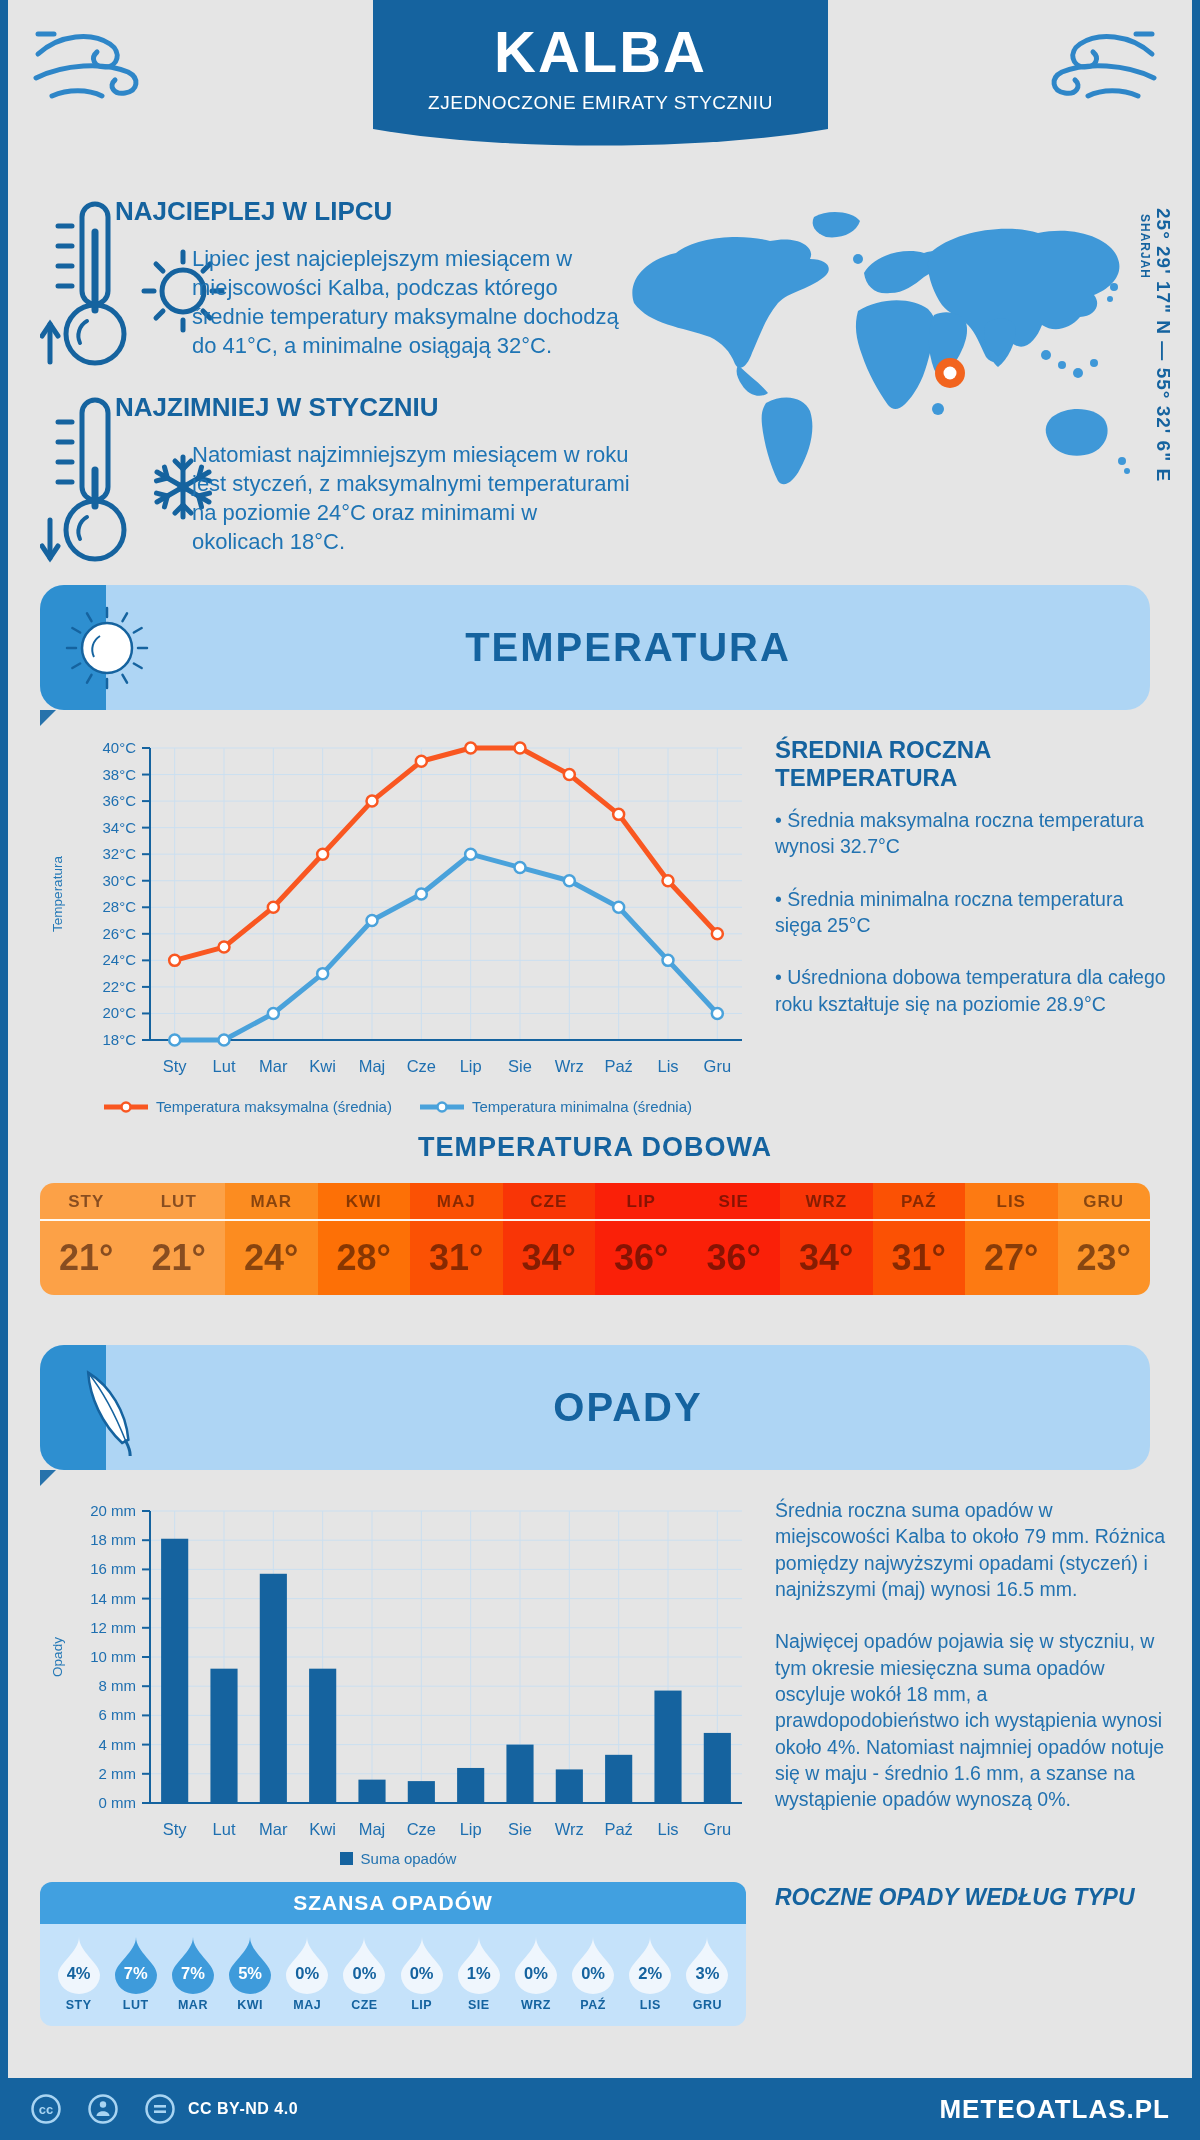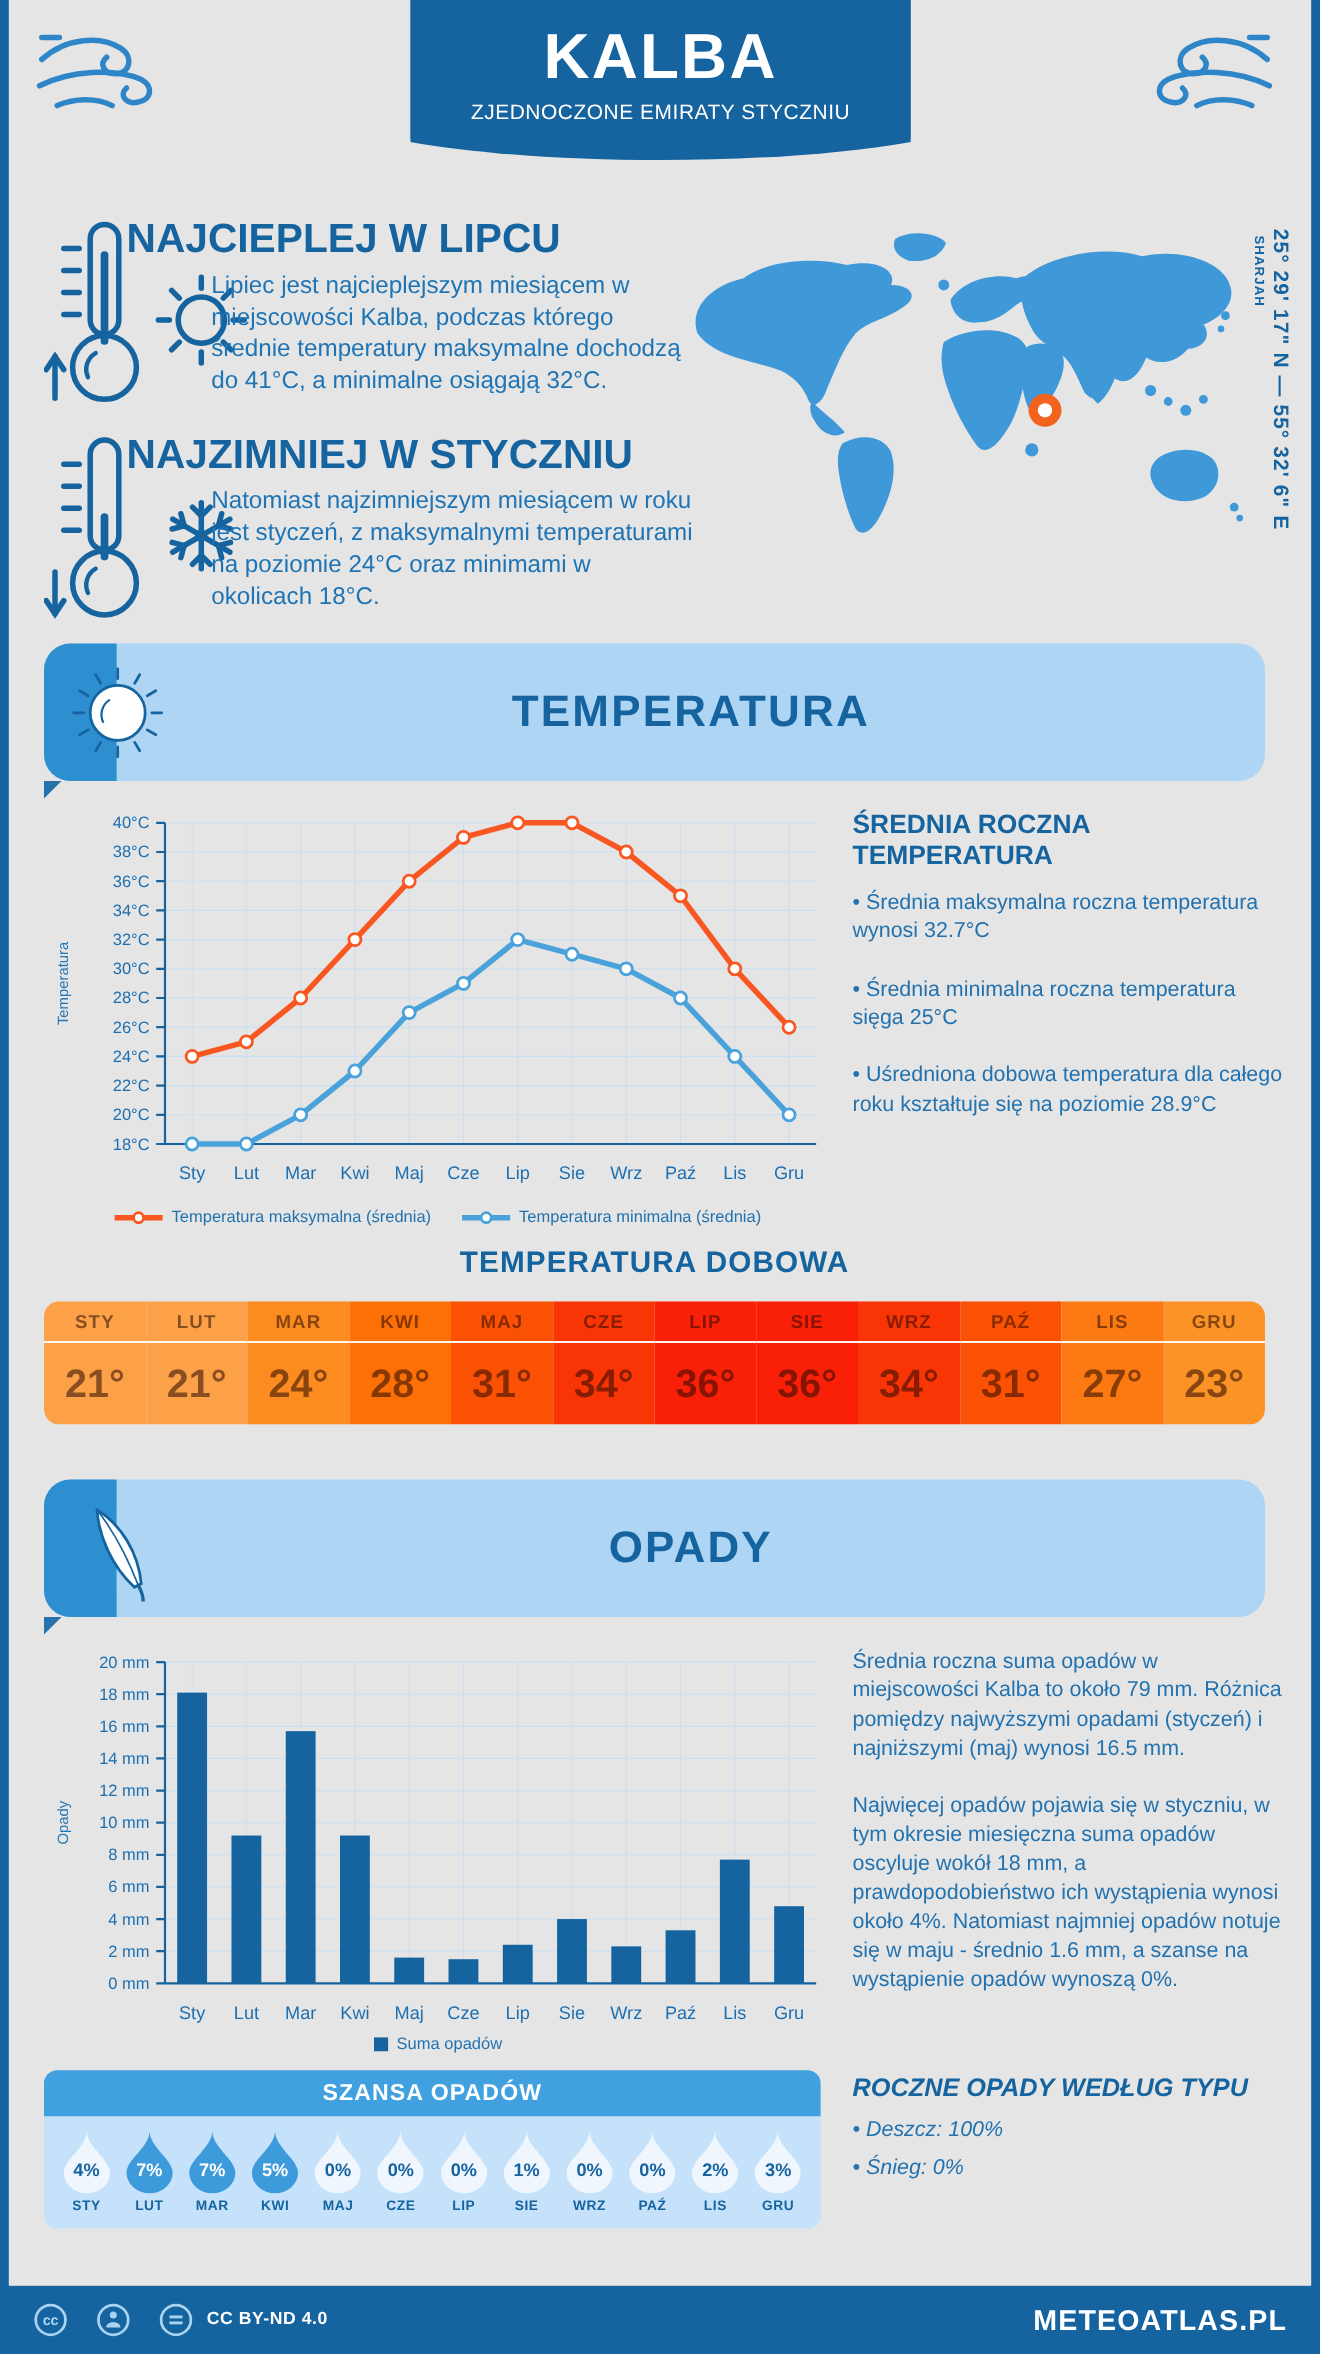--- a/index.html
+++ b/index.html
@@ -14,21 +14,21 @@
   .banner .title{position:absolute;left:0;right:0;top:18px;text-align:center;color:#fff;
                  font-size:58px;font-weight:bold;letter-spacing:2px;}
   .banner .subtitle{position:absolute;left:0;right:0;top:92px;text-align:center;color:#fff;
                     font-size:19px;letter-spacing:0.5px;}
   .wind{position:absolute;top:22px;z-index:2;}
   .wind.l{left:30px;} .wind.r{right:40px;transform:scaleX(-1);}
 
   
   .hl{position:absolute;left:40px;width:620px;}
   .hl.warm{top:196px;} .hl.cold{top:392px;}
-  .hl-title{position:absolute;left:75px;top:0;color:#15639F;font-size:37px;font-weight:bold;}
+  .hl-title{position:absolute;left:75px;top:0;color:#15639F;font-size:26px;font-weight:bold;}
   .hl-text{position:absolute;left:152px;top:48px;width:440px;color:#1E74B4;font-size:22px;line-height:1.32;}
   .hl-thermo{position:absolute;left:0;top:2px;}
   .hl-side-icon{position:absolute;left:100px;top:52px;}
 
   
   .map{position:absolute;left:618px;top:200px;}
   .coords{position:absolute;left:1138px;top:208px;height:330px;writing-mode:vertical-rl;z-index:6;}
   .coords .c1{color:#15639F;font-size:19px;font-weight:bold;letter-spacing:1px;}
   .coords .c2{color:#15639F;font-size:12px;font-weight:bold;letter-spacing:1px;margin-top:6px;}
 
@@ -637,24 +637,20 @@
           <div class="drop-wrap"><svg width="46" height="58" viewBox="0 0 46 58">
               <path d="M23 1 C23 16 44 27 44 39 A21 19 0 1 1 2 39 C2 27 23 16 23 1 Z" fill="#EFF6FD"></path>
             </svg><span class="pct" style="color: rgb(21, 99, 159);">3%</span></div>
           <div class="drop-month">GRU</div>
         </div>
       </div>
   </div>
 
   <div class="bytype">
     <div class="bt-title">ROCZNE OPADY WEDŁUG TYPU</div>
-    <div id="bytype-bullets">
-        <div class="bullet">• Deszcz: 100%</div>
-        <div class="bullet">• Śnieg: 0%</div>
-      </div>
   </div>
 
   <div class="footer">
     <div class="cc-icons">
       <svg width="32" height="32" viewBox="0 0 32 32">
         <circle cx="16" cy="16" r="13.5" fill="none" stroke="#A8D4F2" stroke-width="2.5"></circle>
         <text x="16" y="21" text-anchor="middle" font-size="13" font-weight="bold" fill="#A8D4F2" font-family="Liberation Sans,sans-serif">cc</text>
       </svg>
       <svg width="32" height="32" viewBox="0 0 32 32">
         <circle cx="16" cy="16" r="13.5" fill="none" stroke="#A8D4F2" stroke-width="2.5"></circle>

